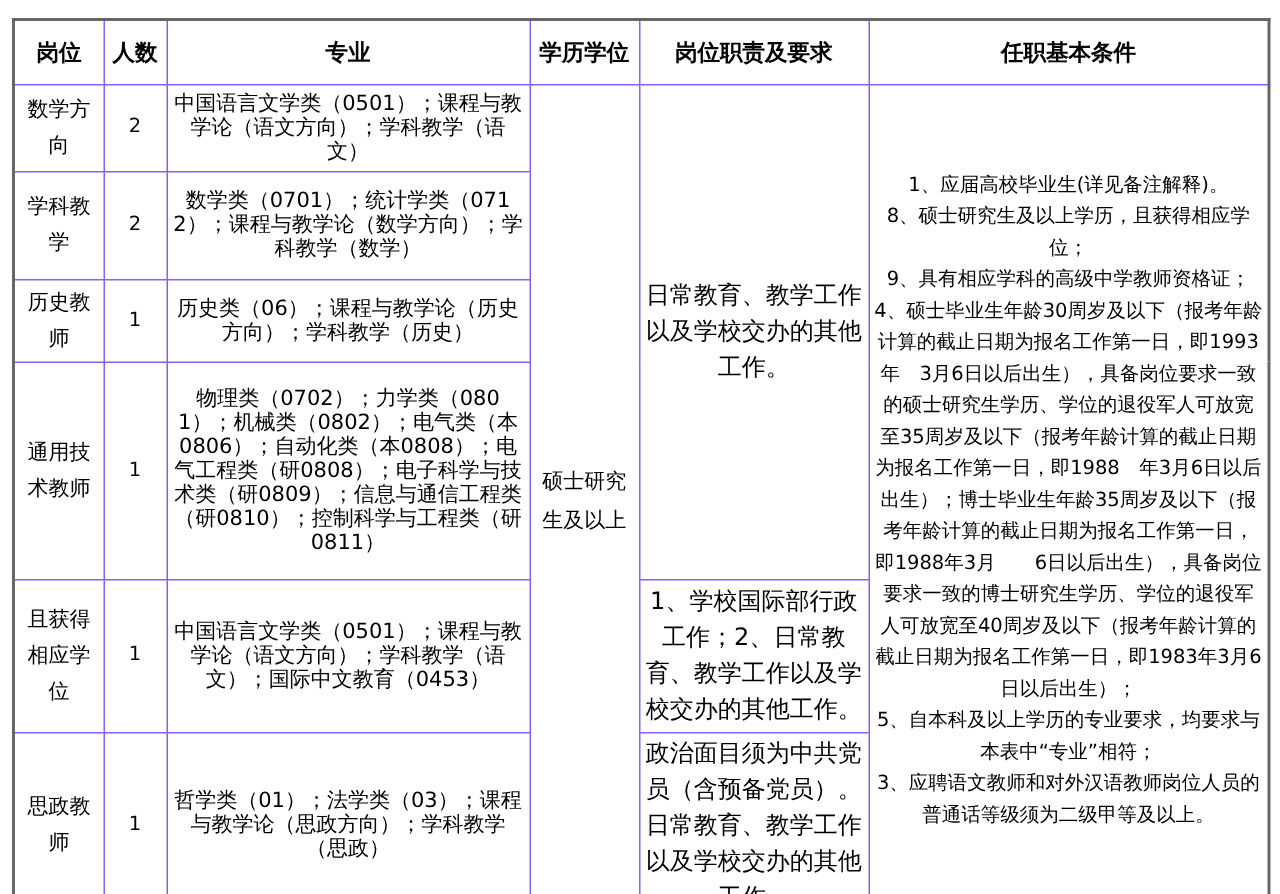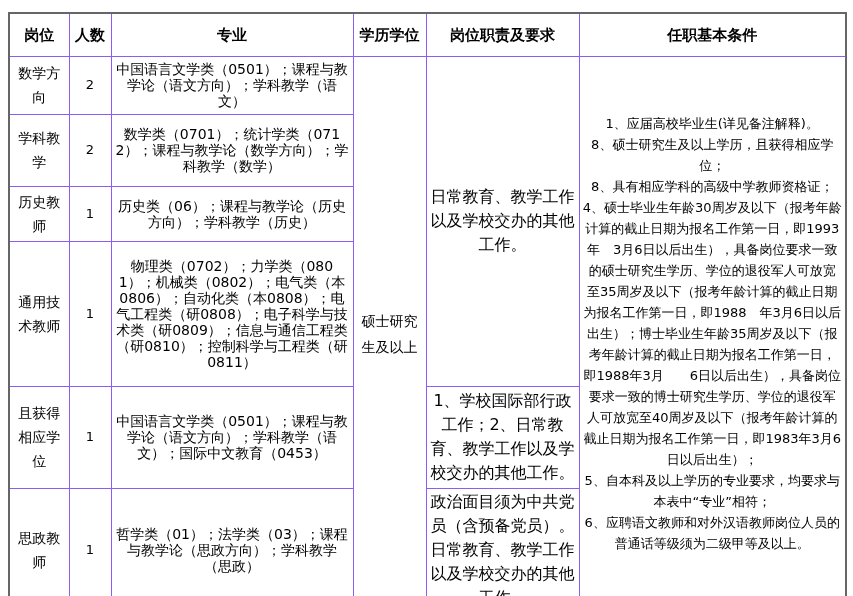--- a/index.html
+++ b/index.html
@@ -81,24 +81,24 @@
     <tbody>
       <tr class="h-r1">
         <td class="pos-cell">数学方向</td>
         <td class="count-cell">2</td>
         <td class="majors-cell">中国语言文学类（0501）；课程与教学论（语文方向）；学科教学（语文）</td>
         <td class="degree-cell" rowspan="6">硕士研究生及以上</td>
         <td class="duties-cell" rowspan="4">日常教育、教学工作以及学校交办的其他工作。</td>
         <td class="cond-cell" rowspan="6">
           <div class="cond-item">1、应届高校毕业生(详见备注解释)。</div>
           <div class="cond-item">8、硕士研究生及以上学历，且获得相应学位；</div>
-          <div class="cond-item">8、具有相应学科的高级中学教师资格证；</div>
+          <div class="cond-item">9、具有相应学科的高级中学教师资格证；</div>
           <div class="cond-item">4、硕士毕业生年龄30周岁及以下（报考年龄计算的截止日期为报名工作第一日，即1993年　3月6日以后出生），具备岗位要求一致的硕士研究生学历、学位的退役军人可放宽至35周岁及以下（报考年龄计算的截止日期为报名工作第一日，即1988　年3月6日以后出生）；博士毕业生年龄35周岁及以下（报考年龄计算的截止日期为报名工作第一日，即1988年3月　　6日以后出生），具备岗位要求一致的博士研究生学历、学位的退役军人可放宽至40周岁及以下（报考年龄计算的截止日期为报名工作第一日，即1983年3月6日以后出生）；</div>
           <div class="cond-item">5、自本科及以上学历的专业要求，均要求与本表中“专业”相符；</div>
-          <div class="cond-item">6、应聘语文教师和对外汉语教师岗位人员的普通话等级须为二级甲等及以上。</div>
+          <div class="cond-item">3、应聘语文教师和对外汉语教师岗位人员的普通话等级须为二级甲等及以上。</div>
         </td>
       </tr>
       <tr class="h-r2">
         <td class="pos-cell">学科教学</td>
         <td class="count-cell">2</td>
         <td class="majors-cell">数学类（0701）；统计学类（0712）；课程与教学论（数学方向）；学科教学（数学）</td>
       </tr>
       <tr class="h-r3">
         <td class="pos-cell">历史教师</td>
         <td class="count-cell">1</td>

